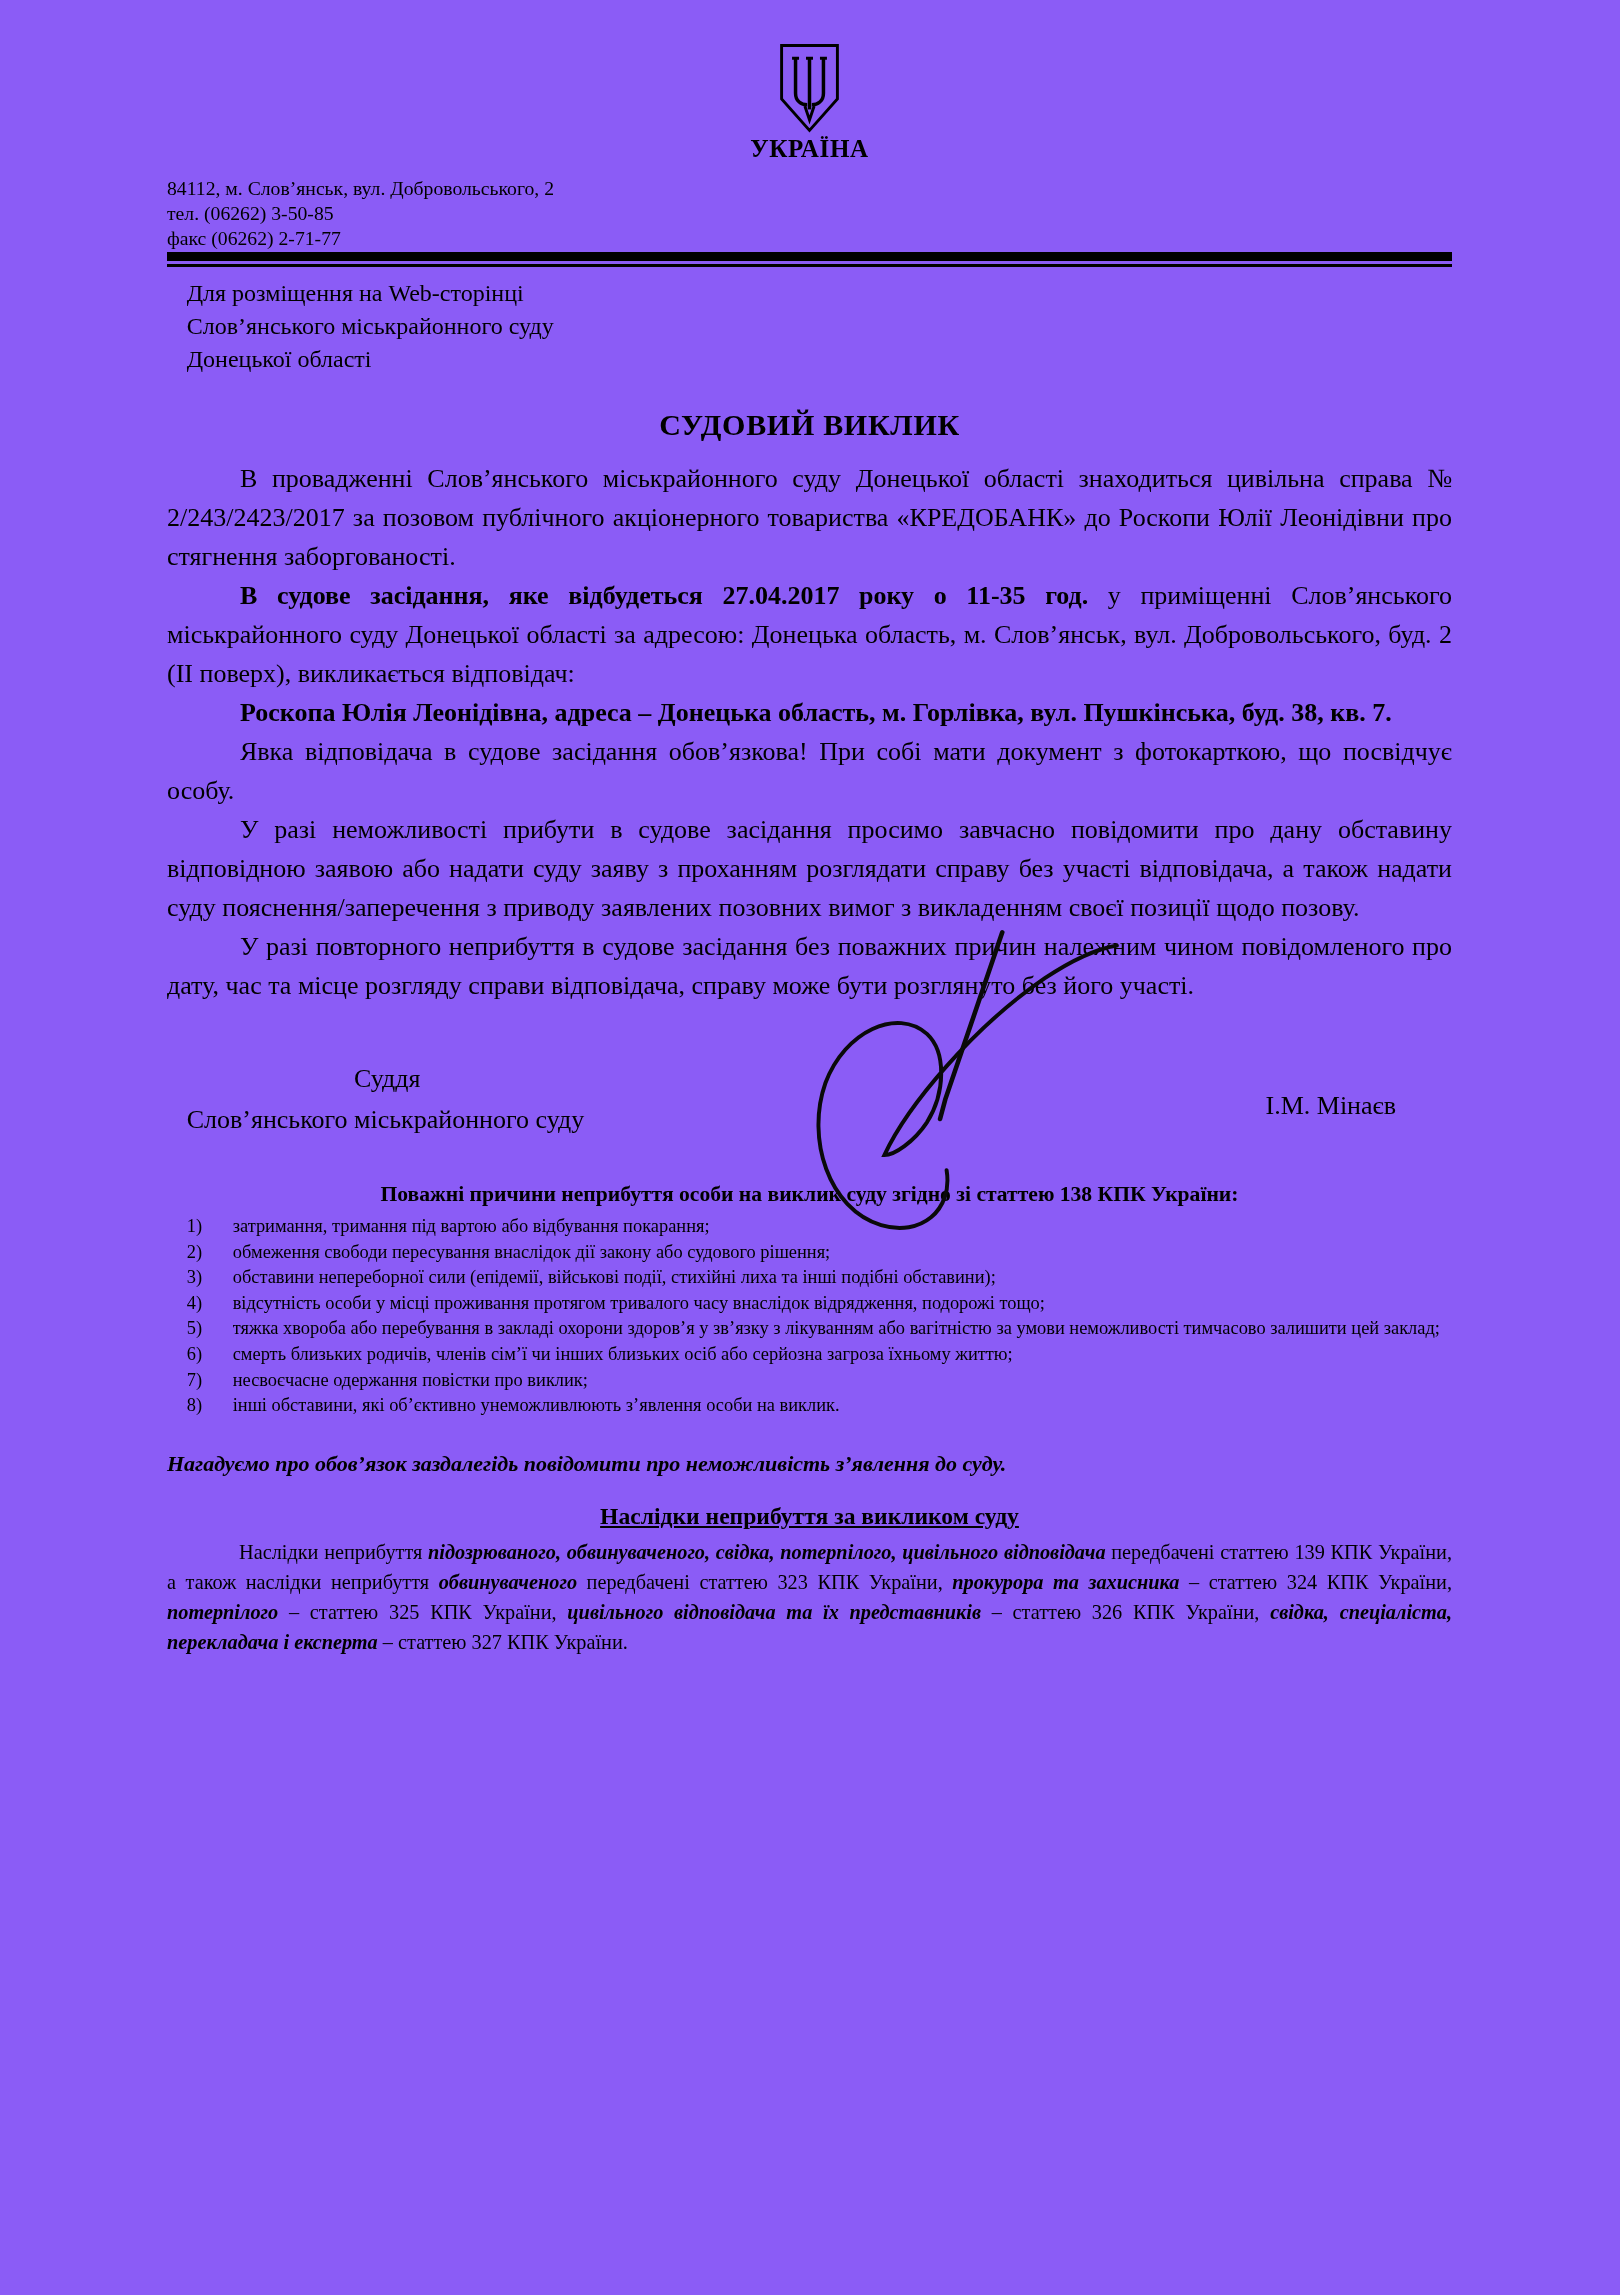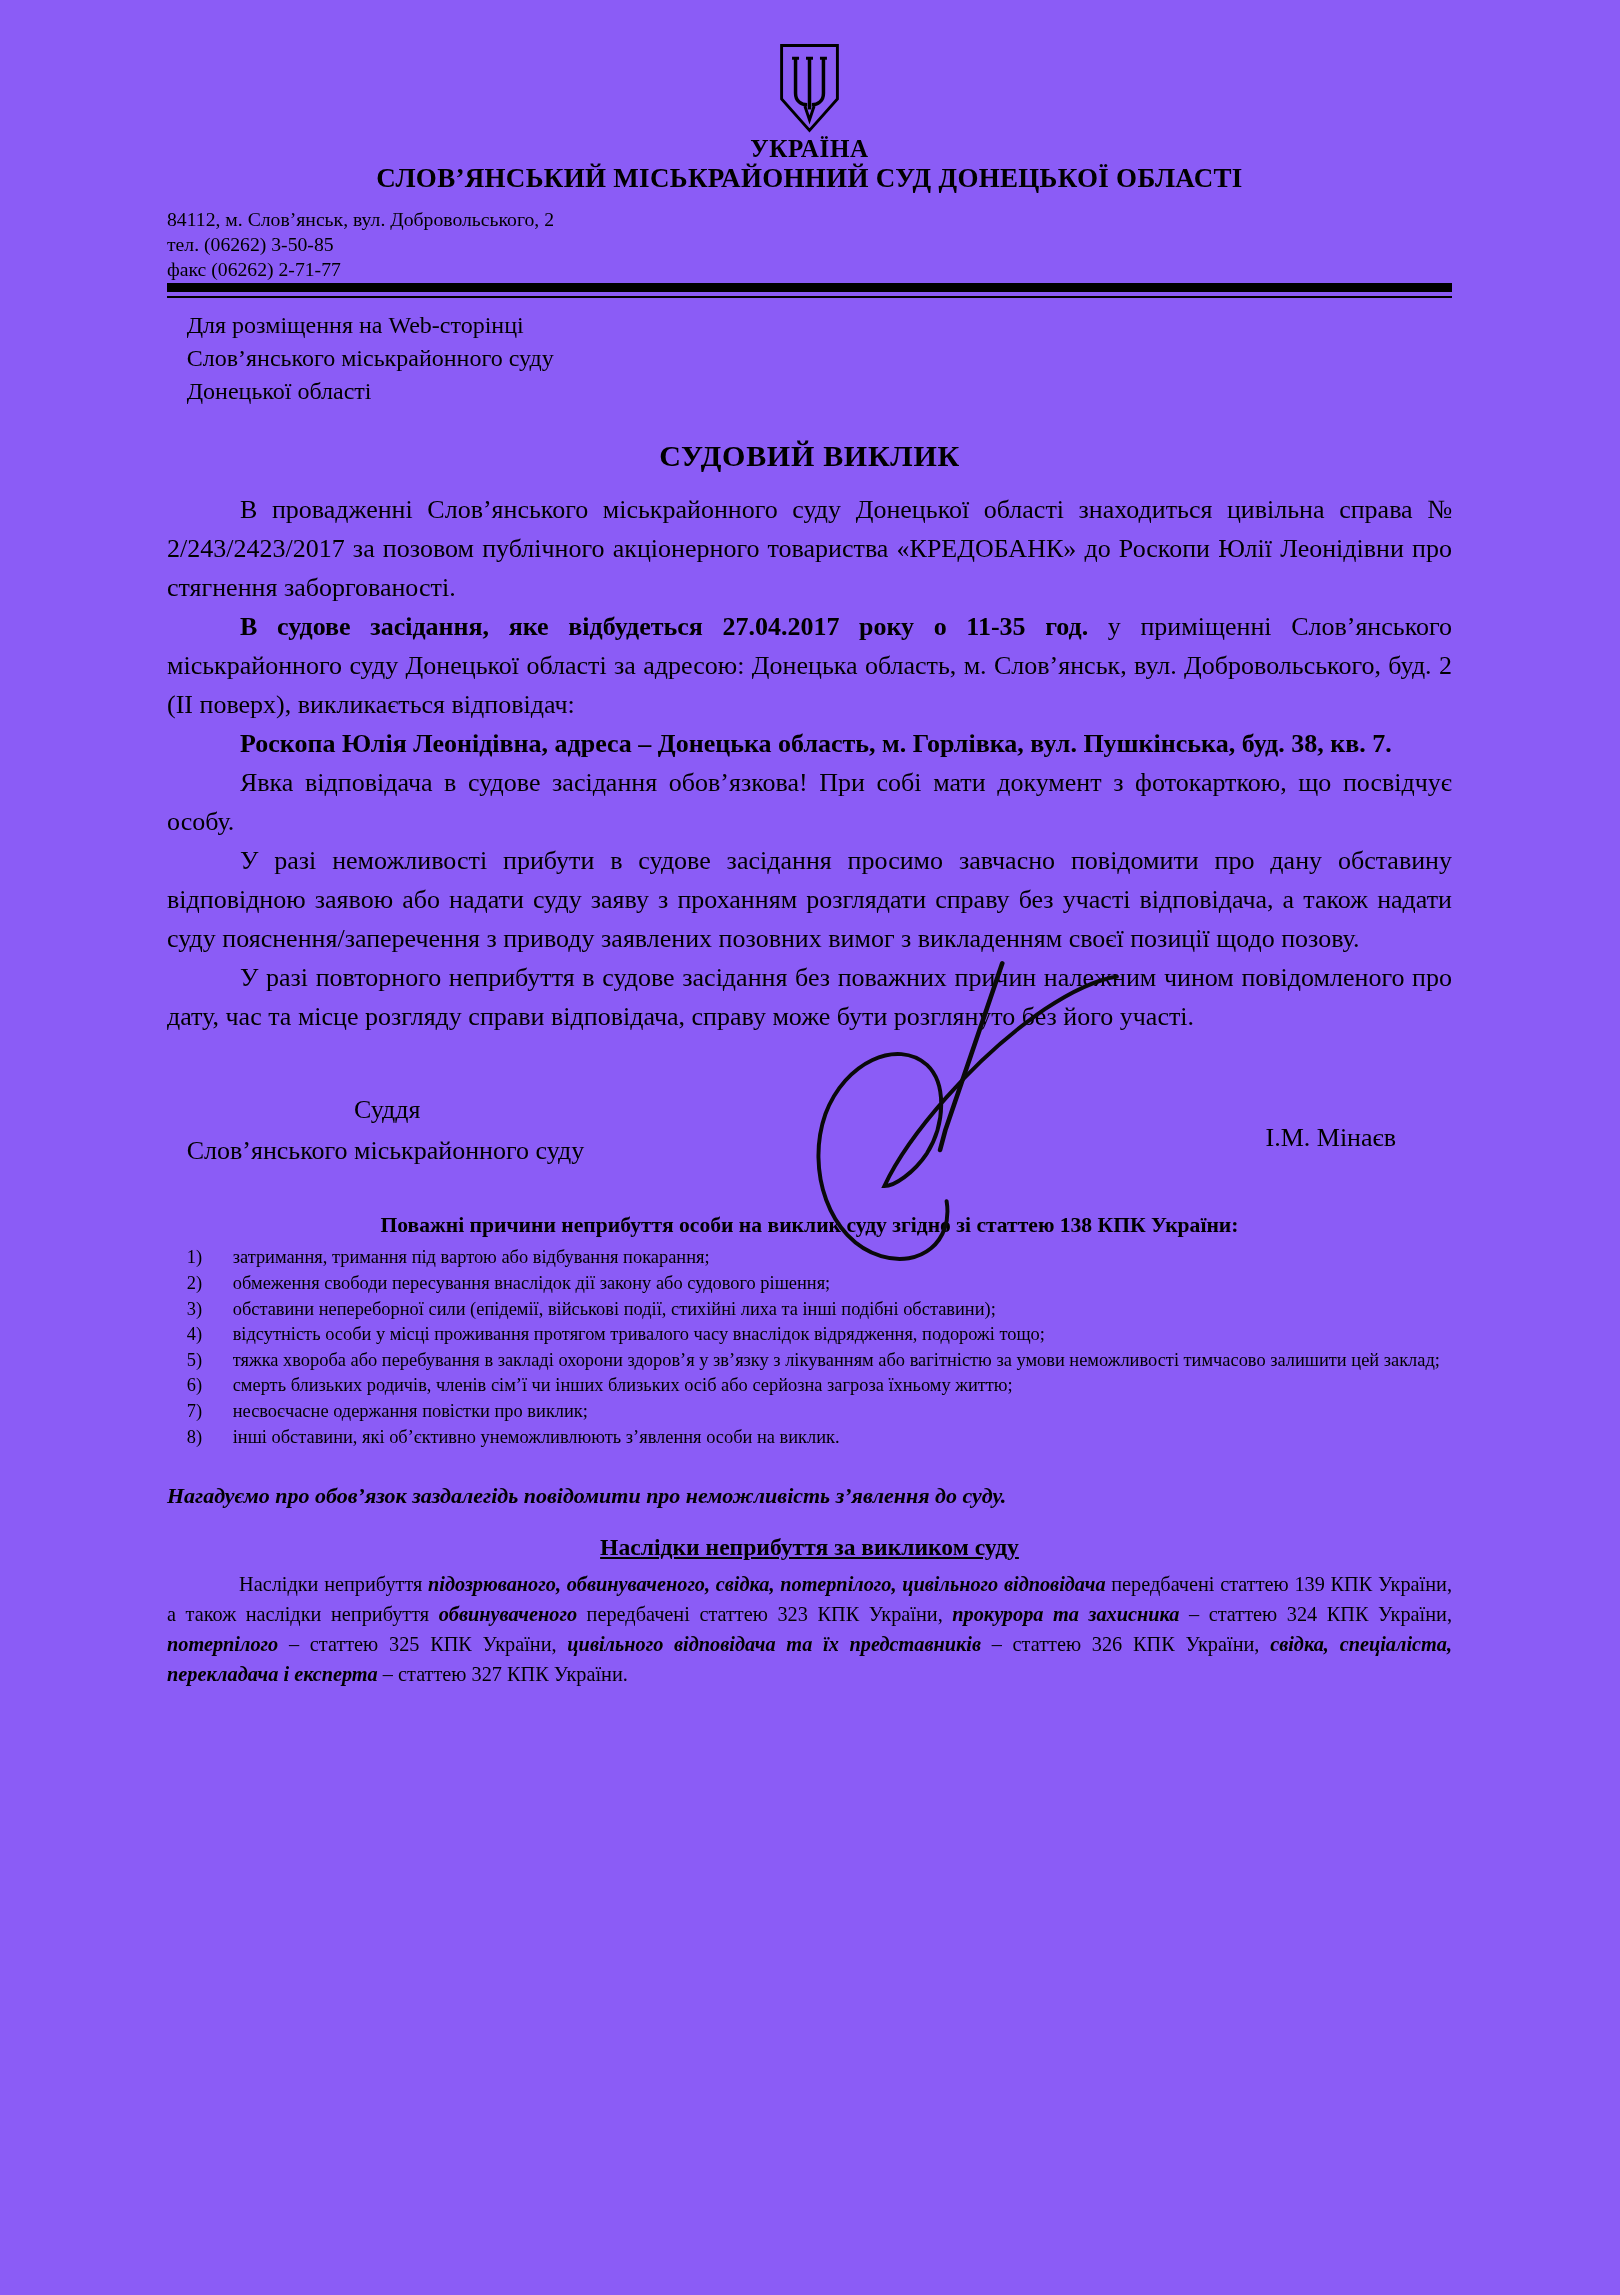--- a/index.html
+++ b/index.html
@@ -70,21 +70,20 @@
       <svg width="73" height="93" viewBox="0 0 120 160" aria-hidden="true">
         <path d="M12 6 H108 V98 L60 152 L12 98 Z" fill="none" stroke="#000" stroke-width="5"></path>
         <path d="M36 28 V88 C36 102 46 108 56 108" fill="none" stroke="#000" stroke-width="6"></path>
         <path d="M84 28 V88 C84 102 74 108 64 108" fill="none" stroke="#000" stroke-width="6"></path>
         <path d="M60 28 V116" fill="none" stroke="#000" stroke-width="6"></path>
         <path d="M52 110 L60 134 L68 110" fill="none" stroke="#000" stroke-width="5"></path>
         <path d="M30 28 H42 M54 28 H66 M78 28 H90" stroke="#000" stroke-width="5"></path>
       </svg>
     </div>
     <div class="country">УКРАЇНА</div>
-    <div class="court-name">СЛОВ’ЯНСЬКИЙ МІСЬКРАЙОННИЙ СУД ДОНЕЦЬКОЇ ОБЛАСТІ</div>
 
     <div class="contact-row">
       <div class="addr">
           <div>84112,  м. Слов’янськ, вул. Добровольського, 2</div>
           <div>тел. (06262)  3-50-85</div>
           <div>факс (06262) 2-71-77</div>
         </div>
     </div>
 
     <div class="rule">

